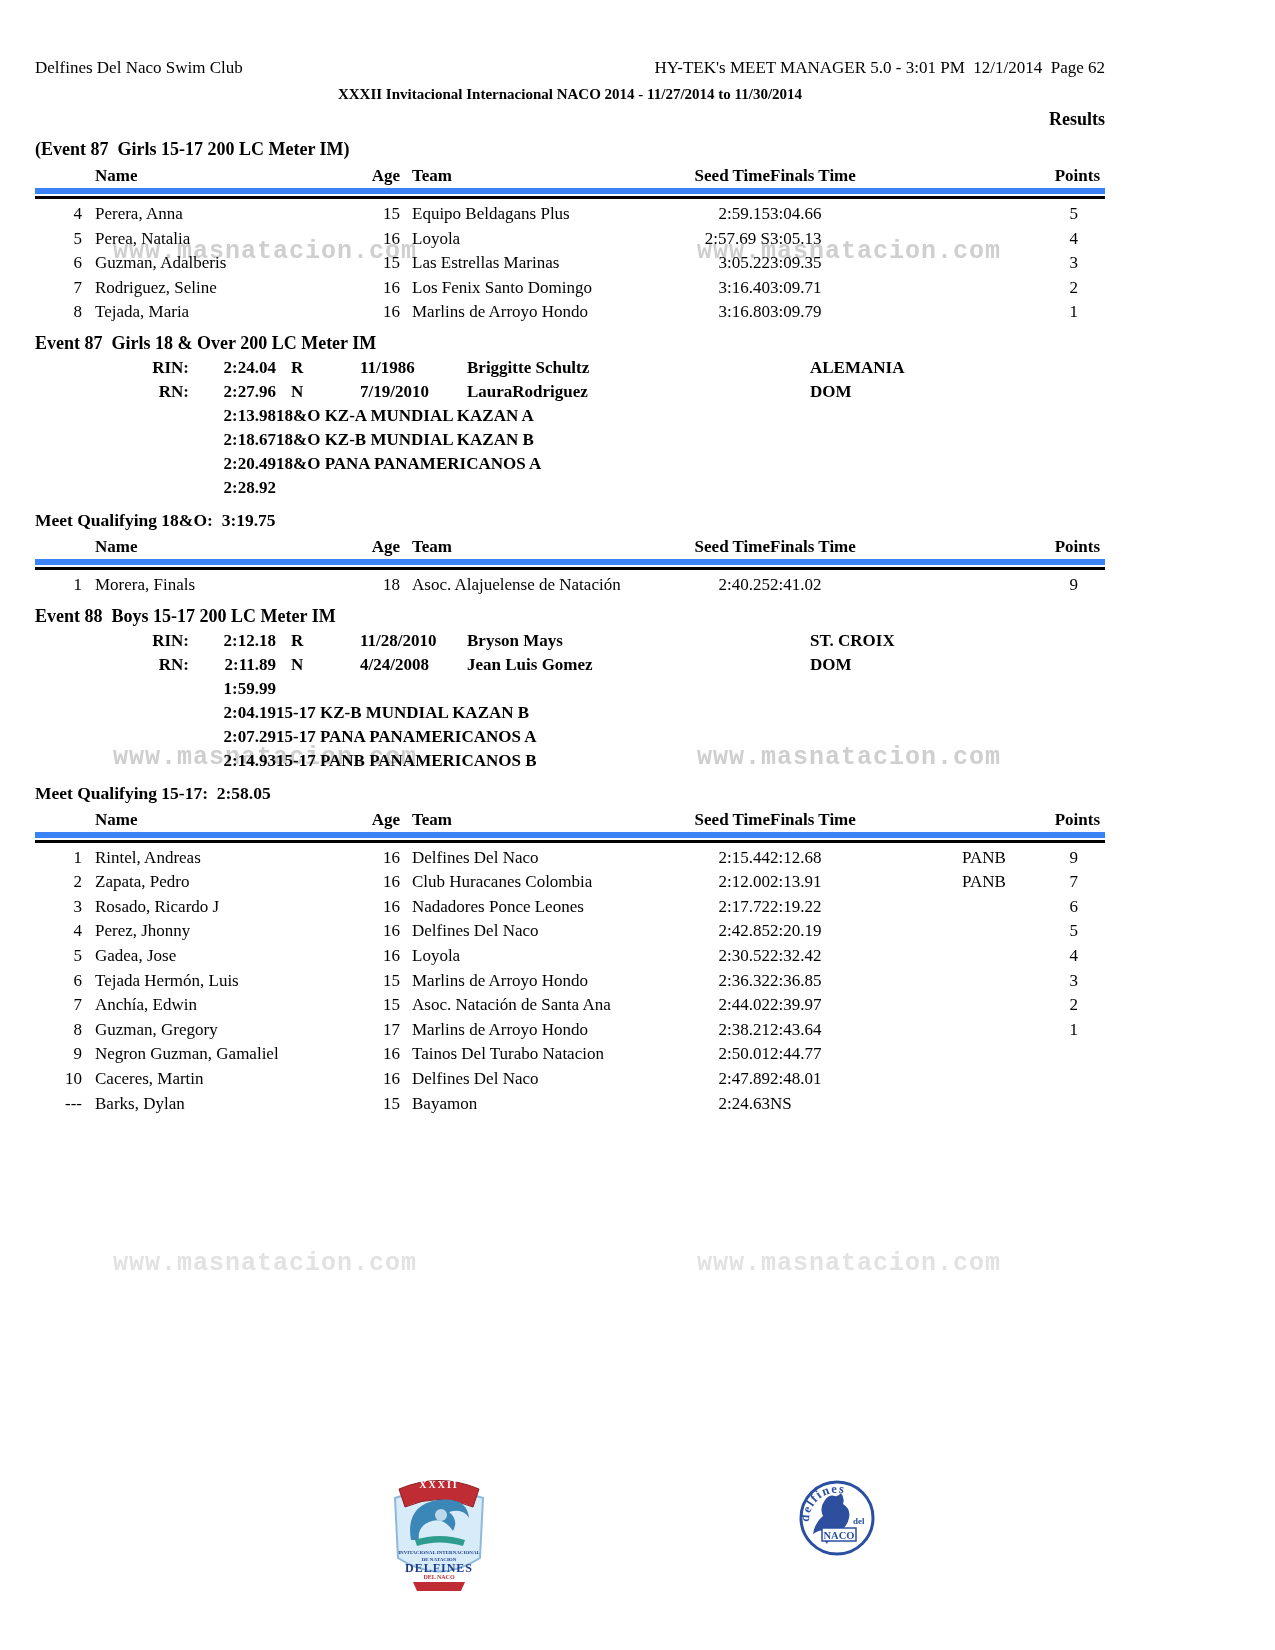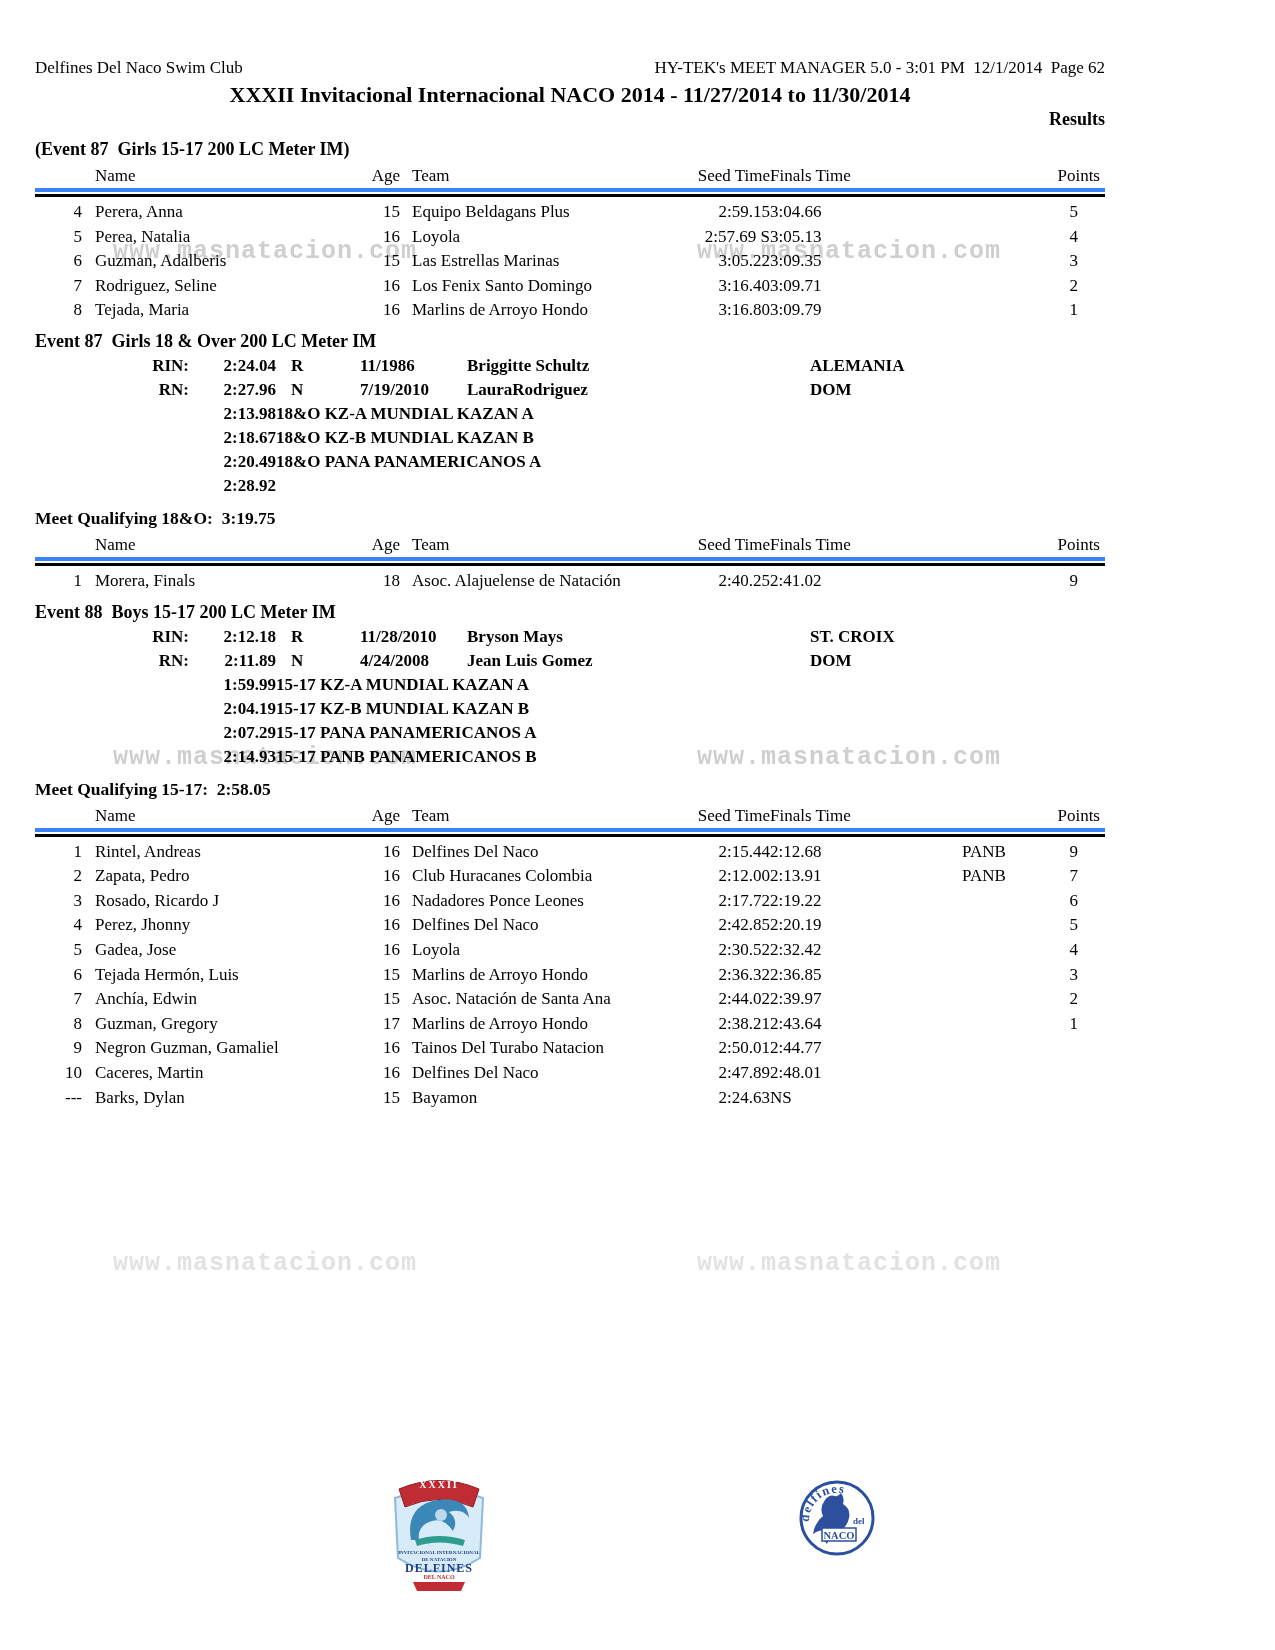--- a/index.html
+++ b/index.html
@@ -1,38 +1,38 @@
 <!DOCTYPE html>
 <html><head>
 <meta charset="utf-8">
 <style>
   html,body{margin:0;padding:0;background:#ffffff;}
   .page{position:relative;width:1275px;height:1650px;background:#fff;
         font-family:"Liberation Serif",serif;color:#000;overflow:hidden;}
   .content{position:absolute;left:35px;top:56px;width:1070px;}
   .docheader{display:flex;justify-content:space-between;font-size:17px;line-height:24px;}
   .docheader span{white-space:pre;}
-  .title{text-align:center;font-weight:bold;font-size:22px;line-height:25px;margin-top:2px;white-space:pre;}
+  .title{text-align:center;font-weight:bold;font-size:15px;line-height:25px;margin-top:2px;white-space:pre;}
   .subtitle{text-align:right;font-weight:bold;font-size:18px;line-height:24px;}
   .section{margin-top:6px;}
   .section-heading{font-weight:bold;font-size:18px;line-height:25px;white-space:pre;}
   
   .rec{display:grid;grid-template-columns:154px 87px 51px 110px 373px 1fr;
        font-weight:bold;font-size:17px;line-height:24px;}
   .c-lab{text-align:right;}
   .c-time{text-align:right;}
   .c-flag{padding-left:15px;}
   .c-date{padding-left:33px;}
   .c-holder{padding-left:30px;}
   .c-country{}
   .c-desc{grid-column:3/7;white-space:pre;}
   .qualify{font-weight:bold;font-size:17.5px;line-height:25px;white-space:pre;margin-top:8px;}
   
   .thead{display:grid;grid-template-columns:47px 280px 38px 255px 115px 168px 22px 70px 1fr;
-         font-weight:normal;font-size:17px;line-height:22px;border-bottom:4px solid #3b82f6;
+         font-weight:bold;font-size:17px;line-height:22px;border-bottom:6px solid #3b82f6;
          padding-bottom:1px;margin-top:3px;}
   .rule{height:3px;background:#000;margin:2px 0 3px 0;}
   .trow{display:grid;grid-template-columns:47px 280px 38px 255px 115px 168px 22px 70px 48px;
         font-size:17px;line-height:24.6px;}
   .cell-place{text-align:right;}
   .cell-name{padding-left:13px;}
   .cell-age{text-align:right;}
   .cell-team{padding-left:12px;}
   .cell-seed{text-align:right;}
   .cell-finals{text-align:left;}
@@ -212,21 +212,20 @@
             <span class="c-lab">RN:</span>
             <span class="c-time">2:11.89</span>
             <span class="c-flag">N</span>
             <span class="c-date">4/24/2008</span>
             <span class="c-holder">Jean Luis Gomez</span>
             <span class="c-country">DOM</span>
           </div>
           <div class="rec">
             <span class="c-lab"></span>
             <span class="c-time">1:59.99</span>
-            <span class="c-desc">15-17 KZ-A MUNDIAL KAZAN A</span>
           </div>
           <div class="rec">
             <span class="c-lab"></span>
             <span class="c-time">2:04.19</span>
             <span class="c-desc">15-17 KZ-B MUNDIAL KAZAN B</span>
           </div>
           <div class="rec">
             <span class="c-lab"></span>
             <span class="c-time">2:07.29</span>
             <span class="c-desc">15-17 PANA PANAMERICANOS A</span>

